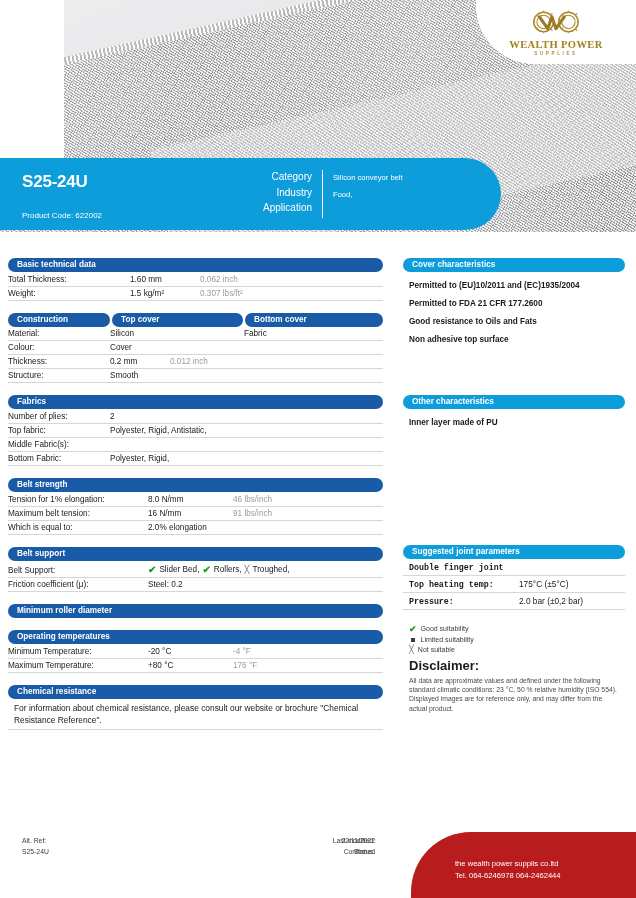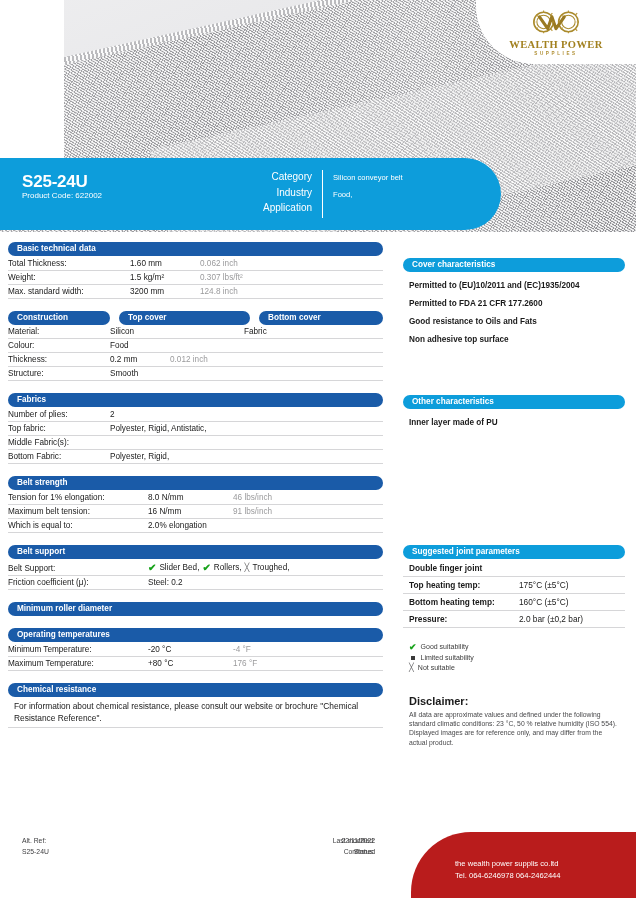--- a/index.html
+++ b/index.html
@@ -64,29 +64,29 @@
   .logo-word { color:#a2811f; }
   .logo-sub { font-size:4.6px; letter-spacing:2.6px; color:#b08f33; font-weight:bold; }
 
   
   .titlebar {
     position:absolute; left:0; top:158px; width:501px; height:72px;
     background:#0d9ddb; border-radius:0 36px 36px 0;
     color:#ffffff;
   }
   .t-name { position:absolute; left:22px; top:14px; font-size:17px; font-weight:bold; letter-spacing:-.2px; }
-  .t-code { position:absolute; left:22px; top:33px; font-size:8px; }
+  .t-code { position:absolute; left:22px; top:53px; font-size:8px; }
   .t-labels { position:absolute; left:230px; top:11px; width:82px; text-align:right; }
   .t-labels div { font-size:10px; line-height:15.5px; }
   .t-divider { position:absolute; left:322px; top:12px; width:1.4px; height:48px; background:#ffffff; }
   .t-values { position:absolute; left:333px; top:12px; }
   .t-values div { font-size:7.6px; line-height:16.5px; }
 
   
-  .col-left { position:absolute; left:8px; top:242px; width:375px; }
+  .col-left { position:absolute; left:8px; top:258px; width:375px; }
   .col-right { position:absolute; left:403px; top:258px; width:222px; }
 
   .pill {
     background:#1a5ba8; color:#fff; font-size:8.2px; font-weight:bold;
     border-radius:9px; height:14px; line-height:14px; padding:0 0 0 9px;
     margin:0 0 1px 0;
   }
   .pill-cyan { background:#0d9ddb; }
   .sec { margin-bottom:12px; }
 
@@ -101,30 +101,30 @@
   td.nb { border-bottom:none; }
 
   .txtblock { font-size:8.4px; line-height:12px; padding:2px 6px 3px 6px; border-bottom:1px solid #d6d6d8; }
 
   
   .rlist { padding:4px 0 0 6px; }
   .rlist div { font-size:8.2px; font-weight:bold; line-height:18px; }
 
   table.jrows { width:100%; border-collapse:collapse; margin-top:1px; }
   table.jrows td { border-bottom:1px solid #d6d6d8; padding:3px 0; font-size:8.3px; height:14px; }
-  table.jrows td.lbl { font-weight:bold; padding-left:6px; }
+  table.jrows td.lbl { font-weight:bold; padding-left:6px;font-family:Liberation Mono, monospace; }
   table.jrows td.jv { padding-left:4px; }
 
   .legend { margin-top:14px; padding-left:6px; }
   .legend div { font-size:7px; color:#3a3a3a; line-height:10.5px; display:flex; align-items:center; gap:4px; }
   .chk { color:#17a21a; font-size:9px; font-weight:bold; }
   .sq { display:inline-block; width:3.5px; height:3.5px; background:#3a3a3a; margin:0 2px; }
   .xx { color:#6e6e70; font-size:8px; }
 
-  .disc-h { margin-top:21px; padding-left:6px; font-size:11px; font-weight:bold; color:#1a1a1a; }
+  .disc-h { margin-top:2px; padding-left:6px; font-size:13px; font-weight:bold; color:#1a1a1a; }
   .disc-b { padding-left:6px; padding-right:4px; margin-top:3px; font-size:6.8px; color:#4a4a4c; line-height:9.4px; }
 
   
   .bs-row { display:flex; align-items:center; gap:3px; flex-wrap:nowrap; font-size:8.2px; }
   .bs-row .chk { font-size:10px; }
 
   
   .foot-left { position:absolute; left:22px; top:836px; font-size:6.8px; color:#3c3c3e; line-height:10.5px; }
   .foot-meta { position:absolute; left:240px; top:836px; width:135px; text-align:right; font-size:6.8px; color:#3c3c3e; line-height:10.5px; }
   .foot-meta2 { position:absolute; left:320px; top:836px; width:55px; text-align:right; font-size:6.8px; color:#3c3c3e; line-height:10.5px; }
@@ -190,46 +190,41 @@
           <tr>
         <td class="lbl" style="width:122px">Total Thickness:</td>
         <td class="val" style="width:70px">1.60 mm</td>
         <td class="imp">0.062 inch</td>
       </tr>
       <tr>
         <td class="lbl">Weight:</td>
         <td class="val">1.5 kg/m²</td>
         <td class="imp">0.307 lbs/ft²</td>
       </tr>
-      <tr>
-        <td class="lbl">Max. standard width:</td>
-        <td class="val">3200 mm</td>
-        <td class="imp">124.8 inch</td>
-      </tr>
-    </tbody>
-      </table>
-  </div>
-
-  <div class="sec">
-    <div style="display:flex; gap:9px;">
+    </tbody>
+      </table>
+  </div>
+
+  <div class="sec">
+    <div style="display:flex; gap:2px;">
       <div class="pill" style="width:102px; margin:0;">Construction</div>
       <div class="pill" style="width:131px; margin:0;">Top cover</div>
       <div class="pill" style="flex:1; margin:0;">Bottom cover</div>
     </div>
     <table class="rows">
       <tbody>
           <tr>
         <td class="lbl" style="width:102px">Material:</td>
         <td class="val" style="width:60px">Silicon</td>
         <td class="imp" style="width:74px"></td>
         <td class="val">Fabric</td>
       </tr>
       <tr>
         <td class="lbl">Colour:</td>
-        <td class="val">Food</td>
+        <td class="val">Cover</td>
         <td class="imp"></td>
         <td class="val"></td>
       </tr>
       <tr>
         <td class="lbl">Thickness:</td>
         <td class="val">0.2 mm</td>
         <td class="imp">0.012 inch</td>
         <td class="val"></td>
       </tr>
       <tr>
@@ -365,24 +360,20 @@
   <div class="sec" style="margin-top:113px">
     <div class="pill pill-cyan">Suggested joint parameters</div>
     <table class="jrows">
       <tbody>
           <tr>
         <td class="lbl" colspan="2">Double finger joint</td>
       </tr>
       <tr>
         <td class="lbl" style="width:112px">Top heating temp:</td>
         <td class="jv">175°C (±5°C)</td>
-      </tr>
-      <tr>
-        <td class="lbl">Bottom heating temp:</td>
-        <td class="jv">160°C (±5°C)</td>
       </tr>
       <tr>
         <td class="lbl nb">Pressure:</td>
         <td class="jv nb">2.0 bar (±0,2 bar)</td>
       </tr>
     </tbody>
       </table>
 
     <div class="legend">
       <div>

